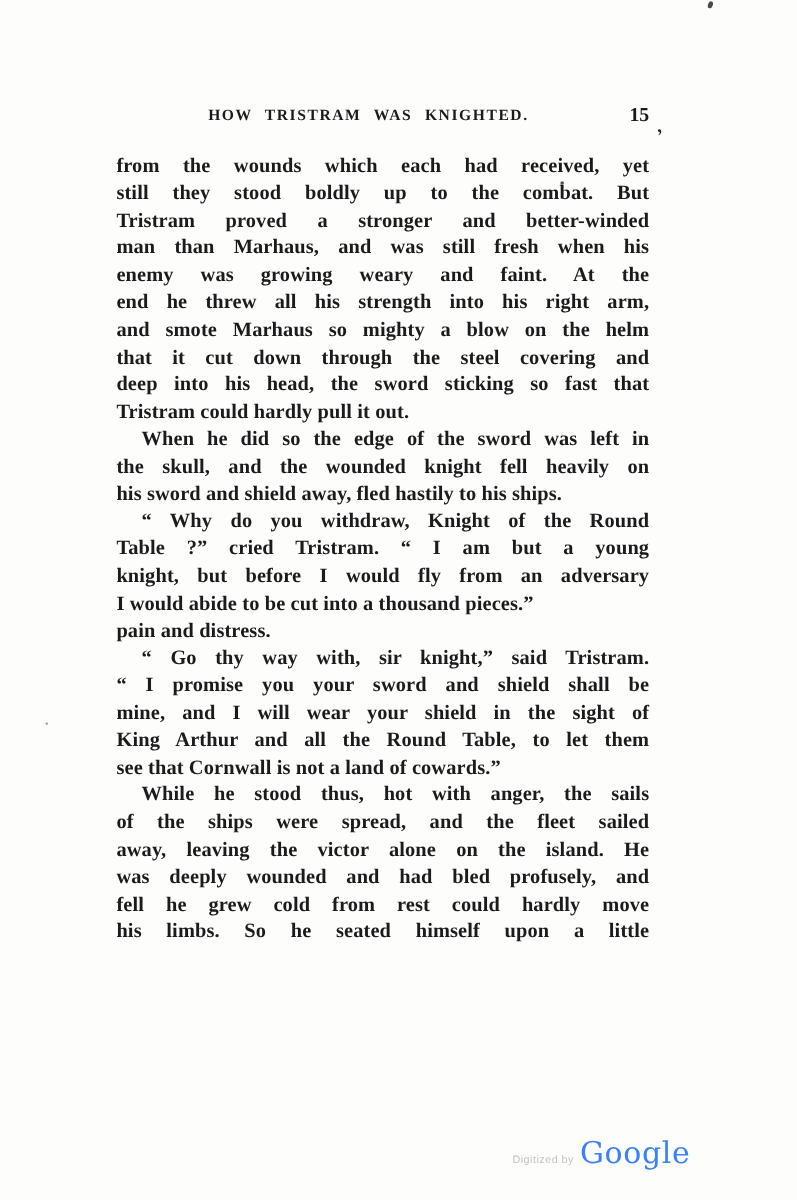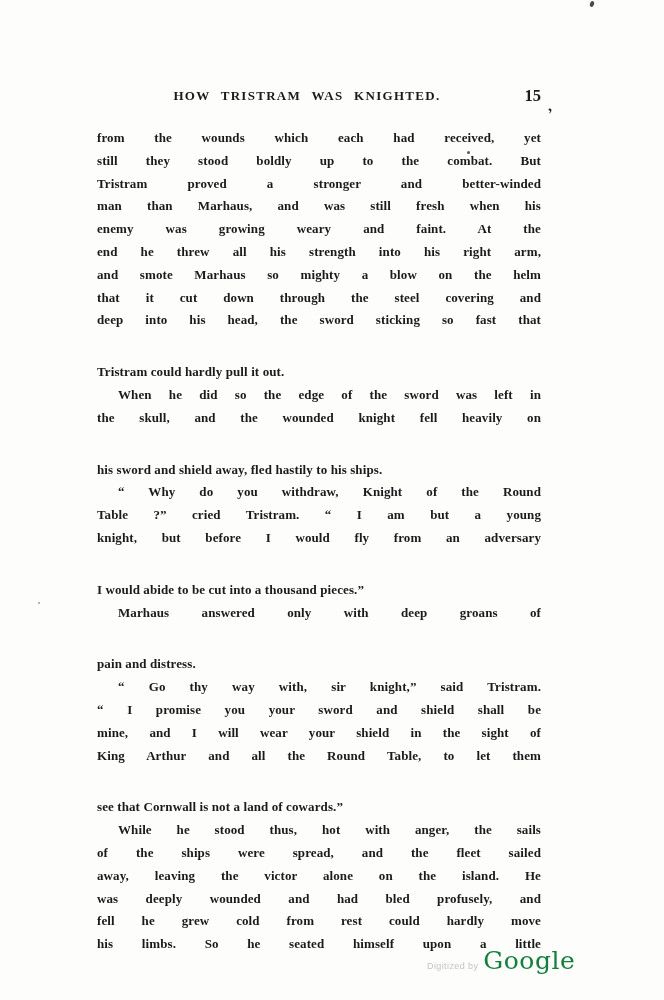--- a/index.html
+++ b/index.html
@@ -27,52 +27,52 @@
     font-size:16.5px;font-weight:bold;text-align:center;
   }
   .pen-mark{
     position:absolute;right:-10px;top:10px;
     font-size:15px;font-weight:bold;color:#222;
     transform:rotate(-18deg);
   }
   
   .text-block{
     position:absolute;left:97px;top:127px;width:444px;
-    font-size:13px;font-weight:bold;
+    font-size:17px;font-weight:bold;
     line-height:22.8px;
     letter-spacing:0.1px;
   }
   .line{
     height:22.8px;
     text-align:justify;
     text-align-last:justify;
     white-space:normal;
   }
   .line.indent{text-indent:21px;}
-  .line.no-justify{text-align-last:left;margin-top:29px;}
+  .line.no-justify{text-align-last:left;}
   
   .speck{position:absolute;background:#4a4a4a;border-radius:50%;}
   .speck-top{left:590px;top:1px;width:4px;height:6px;transform:rotate(20deg);}
   .speck-mid{left:467px;top:151px;width:3px;height:3px;background:#555;}
   .speck-left{left:38px;top:602px;width:2px;height:2px;background:#9a9a9a;}
   
   .watermark{
     position:absolute;left:427px;top:946px;
     display:flex;align-items:baseline;
     user-select:none;
     text-align:center;
   }
   .wm-prefix{
     font-family:"Liberation Sans","DejaVu Sans",sans-serif;
     font-size:9px;color:#c3c3c3;letter-spacing:0.4px;
     margin-right:5px;
   }
   .wm-brand{
     font-family:"DejaVu Serif","Liberation Serif",serif;
-    font-size:25px;color:#15803d;letter-spacing:0.5px;
+    font-size:25px;color:#3b82f6;letter-spacing:0.5px;
     font-weight:normal;
   }
 </style>
 </head>
 <body>
 
 <div class="page">
 
   <div class="running-header">
     <div class="header-title">HOW TRISTRAM WAS KNIGHTED.</div>
@@ -91,21 +91,20 @@
       <div class="line">that it cut down through the steel covering and</div>
       <div class="line">deep into his head, the sword sticking so fast that</div>
       <div class="line no-justify">Tristram could hardly pull it out.</div>
       <div class="line indent">When he did so the edge of the sword was left in</div>
       <div class="line">the skull, and the wounded knight fell heavily on</div>
       <div class="line no-justify">his sword and shield away, fled hastily to his ships.</div>
       <div class="line indent">“ Why do you withdraw, Knight of the Round</div>
       <div class="line">Table ?” cried Tristram.  “ I am but a young</div>
       <div class="line">knight, but before I would fly from an adversary</div>
       <div class="line no-justify">I would abide to be cut into a thousand pieces.”</div>
-      <div class="line indent">Marhaus answered only with deep groans of</div>
       <div class="line no-justify">pain and distress.</div>
       <div class="line indent">“ Go thy way with, sir knight,” said Tristram.</div>
       <div class="line">“ I promise you your sword and shield shall be</div>
       <div class="line">mine, and I will wear your shield in the sight of</div>
       <div class="line">King Arthur and all the Round Table, to let them</div>
       <div class="line no-justify">see that Cornwall is not a land of cowards.”</div>
       <div class="line indent">While he stood thus, hot with anger, the sails</div>
       <div class="line">of the ships were spread, and the fleet sailed</div>
       <div class="line">away, leaving the victor alone on the island.  He</div>
       <div class="line">was deeply wounded and had bled profusely, and</div>

